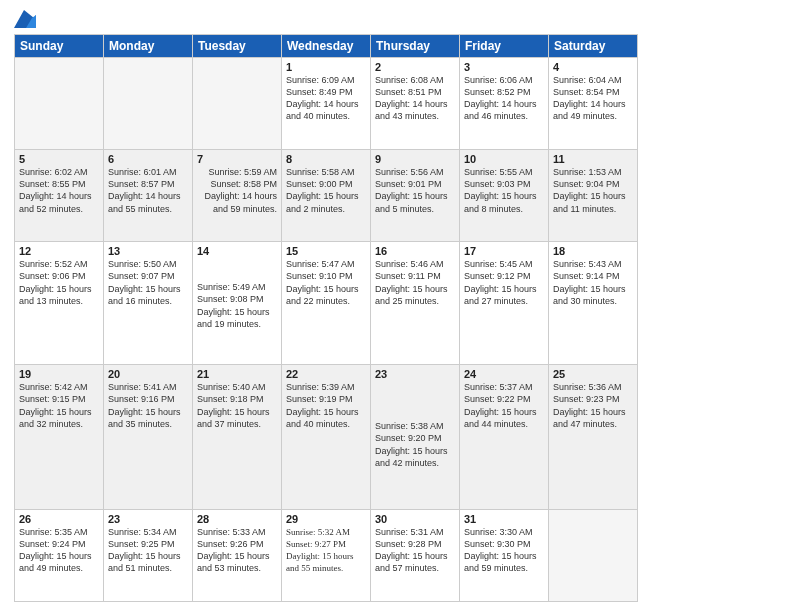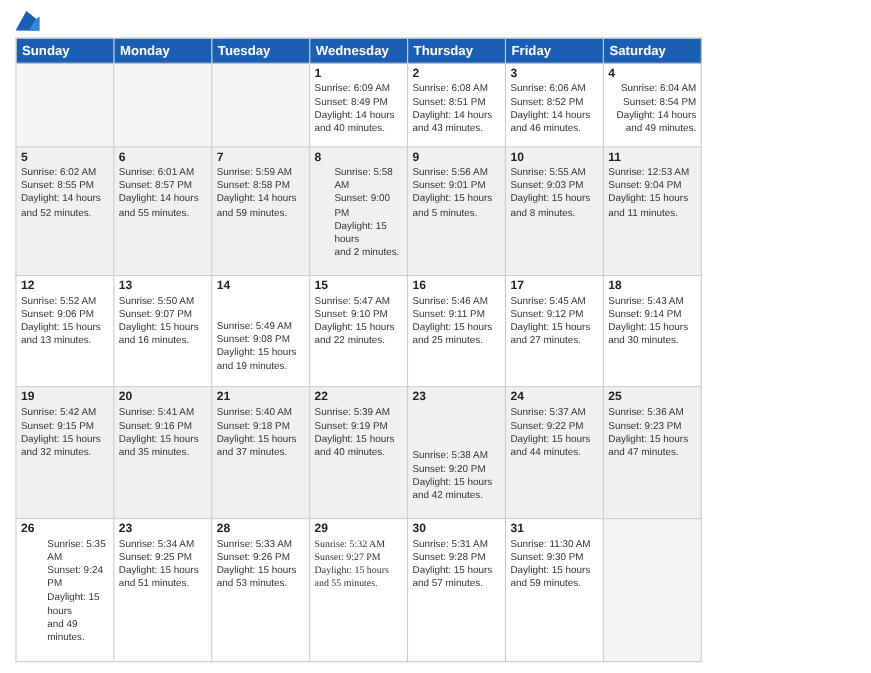--- a/index.html
+++ b/index.html
@@ -147,21 +147,21 @@
           </td>
           <td>
             <span class="day-num">3</span>
             <div class="day-info" style="white-space: pre-line;">Sunrise: 6:06 AM
 Sunset: 8:52 PM
 Daylight: 14 hours
 and 46 minutes.</div>
           </td>
           <td>
             <span class="day-num">4</span>
-            <div class="day-info" style="white-space: pre-line; text-align: right;">Sunrise: 6:04 AM
+            <div class="day-info" style="white-space: pre-line;">Sunrise: 6:04 AM
 Sunset: 8:54 PM
 Daylight: 14 hours
 and 49 minutes.</div>
           </td>
         </tr>
         <tr class="shaded">
           <td>
             <span class="day-num">5</span>
             <div class="day-info" style="white-space: pre-line;">Sunrise: 6:02 AM
 Sunset: 8:55 PM
@@ -170,49 +170,49 @@
           </td>
           <td>
             <span class="day-num">6</span>
             <div class="day-info" style="white-space: pre-line;">Sunrise: 6:01 AM
 Sunset: 8:57 PM
 Daylight: 14 hours
 and 55 minutes.</div>
           </td>
           <td>
             <span class="day-num">7</span>
-            <div class="day-info" style="white-space: pre-line;">Sunrise: 5:59 AM
+            <div class="day-info" style="white-space: pre-line; text-align: right;">Sunrise: 5:59 AM
 Sunset: 8:58 PM
 Daylight: 14 hours
 and 59 minutes.</div>
           </td>
           <td>
             <span class="day-num">8</span>
-            <div class="day-info" style="white-space: pre-line; margin-left: 18px;">Sunrise: 5:58 AM
+            <div class="day-info" style="white-space: pre-line;">Sunrise: 5:58 AM
 Sunset: 9:00 PM
 Daylight: 15 hours
 and 2 minutes.</div>
           </td>
           <td>
             <span class="day-num">9</span>
             <div class="day-info" style="white-space: pre-line;">Sunrise: 5:56 AM
 Sunset: 9:01 PM
 Daylight: 15 hours
 and 5 minutes.</div>
           </td>
           <td>
             <span class="day-num">10</span>
             <div class="day-info" style="white-space: pre-line;">Sunrise: 5:55 AM
 Sunset: 9:03 PM
 Daylight: 15 hours
 and 8 minutes.</div>
           </td>
           <td>
             <span class="day-num">11</span>
-            <div class="day-info" style="white-space: pre-line;">Sunrise: 12:53 AM
+            <div class="day-info" style="white-space: pre-line;">Sunrise: 1:53 AM
 Sunset: 9:04 PM
 Daylight: 15 hours
 and 11 minutes.</div>
           </td>
         </tr>
         <tr>
           <td>
             <span class="day-num">12</span>
             <div class="day-info" style="white-space: pre-line;">Sunrise: 5:52 AM
 Sunset: 9:06 PM
@@ -309,21 +309,21 @@
             <span class="day-num">25</span>
             <div class="day-info" style="white-space: pre-line;">Sunrise: 5:36 AM
 Sunset: 9:23 PM
 Daylight: 15 hours
 and 47 minutes.</div>
           </td>
         </tr>
         <tr>
           <td>
             <span class="day-num">26</span>
-            <div class="day-info" style="white-space: pre-line; margin-left: 24px;">Sunrise: 5:35 AM
+            <div class="day-info" style="white-space: pre-line;">Sunrise: 5:35 AM
 Sunset: 9:24 PM
 Daylight: 15 hours
 and 49 minutes.</div>
           </td>
           <td>
             <span class="day-num">23</span>
             <div class="day-info" style="white-space: pre-line;">Sunrise: 5:34 AM
 Sunset: 9:25 PM
 Daylight: 15 hours
 and 51 minutes.</div>
@@ -344,21 +344,21 @@
           </td>
           <td>
             <span class="day-num">30</span>
             <div class="day-info" style="white-space: pre-line;">Sunrise: 5:31 AM
 Sunset: 9:28 PM
 Daylight: 15 hours
 and 57 minutes.</div>
           </td>
           <td>
             <span class="day-num">31</span>
-            <div class="day-info" style="white-space: pre-line;">Sunrise: 11:30 AM
+            <div class="day-info" style="white-space: pre-line;">Sunrise: 3:30 AM
 Sunset: 9:30 PM
 Daylight: 15 hours
 and 59 minutes.</div>
           </td>
           <td class="empty"></td>
         </tr>
       </tbody>
   </table>
 </div>
 

